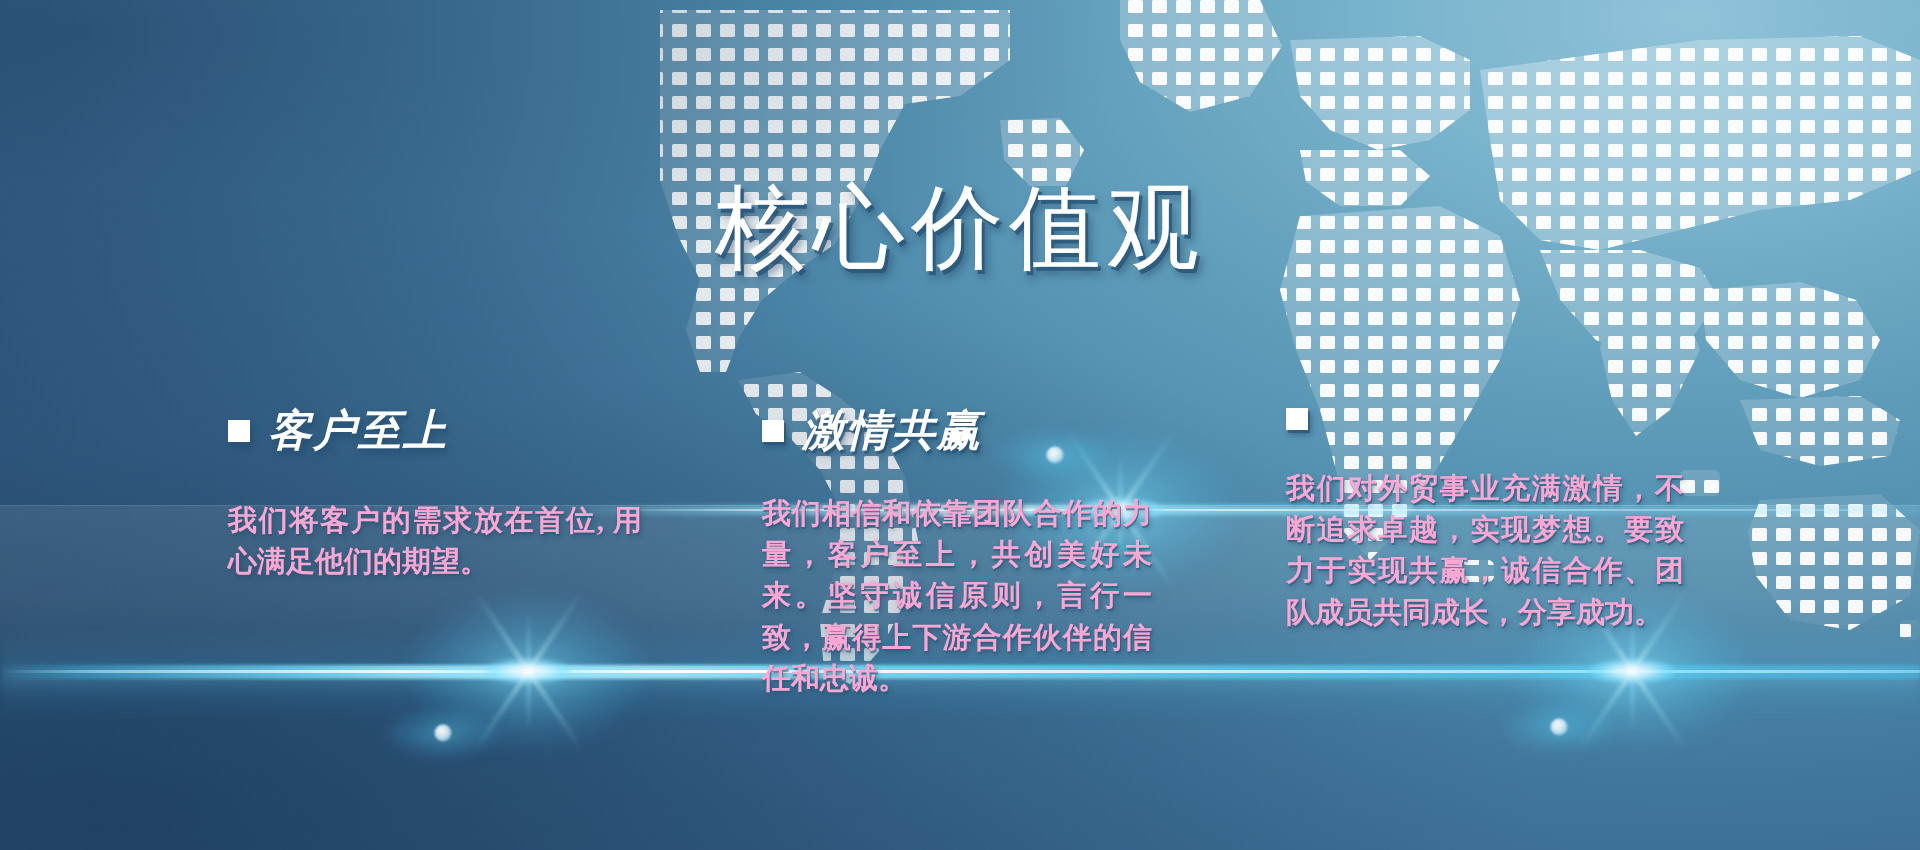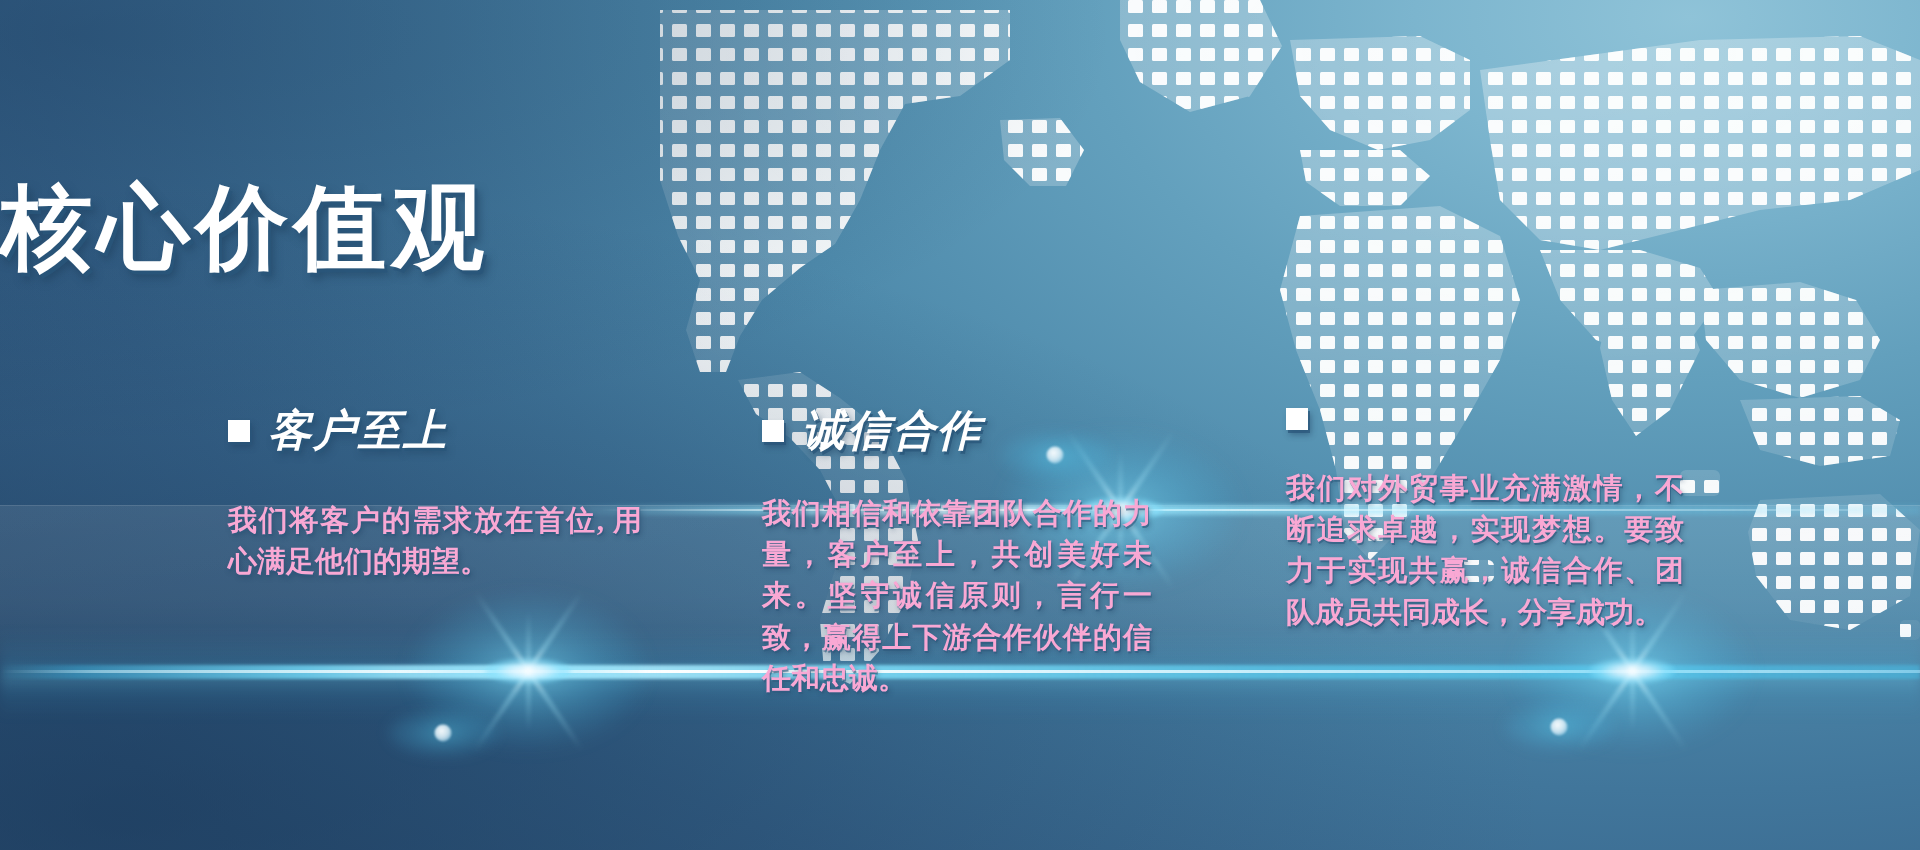--- a/index.html
+++ b/index.html
@@ -236,23 +236,23 @@
   
   .content {
     position: absolute;
     inset: 0;
   }
 
   .page-title {
     position: absolute;
     left: 0; right: 0;
     top: 182px;
-    text-align: left;
+    text-align: center;
     font-family: "Liberation Serif", "DejaVu Serif", serif;
-    font-weight: bold;
+    font-weight: normal;
     font-size: 92px;
     letter-spacing: 6px;
     line-height: 1;
     color: #ffffff;
     text-shadow:
       3px 4px 0px rgba(41,86,122,0.85),
       5px 7px 9px rgba(28,60,90,0.55);
     white-space: nowrap;
   }
 
@@ -433,21 +433,21 @@
         <div class="col-head">
           <span class="bullet"></span>
           <span class="col-head-text">客户至上</span>
         </div>
         <div class="col-body">我们将客户的需求放在首位, 用心满足他们的期望。</div>
       </div>
 
       <div class="col col-2">
         <div class="col-head">
           <span class="bullet"></span>
-          <span class="col-head-text">诚信合作</span>
+          <span class="col-head-text">激情共赢</span>
         </div>
         <div class="col-body">我们相信和依靠团队合作的力量，客户至上，共创美好未来。坚守诚信原则，言行一致，赢得上下游合作伙伴的信任和忠诚。</div>
       </div>
 
       <div class="col col-3">
         <div class="col-head">
           <span class="bullet"></span>
         </div>
         <div class="col-body">我们对外贸事业充满激情，不断追求卓越，实现梦想。要致力于实现共赢，诚信合作、团队成员共同成长，分享成功。</div>
       </div>

